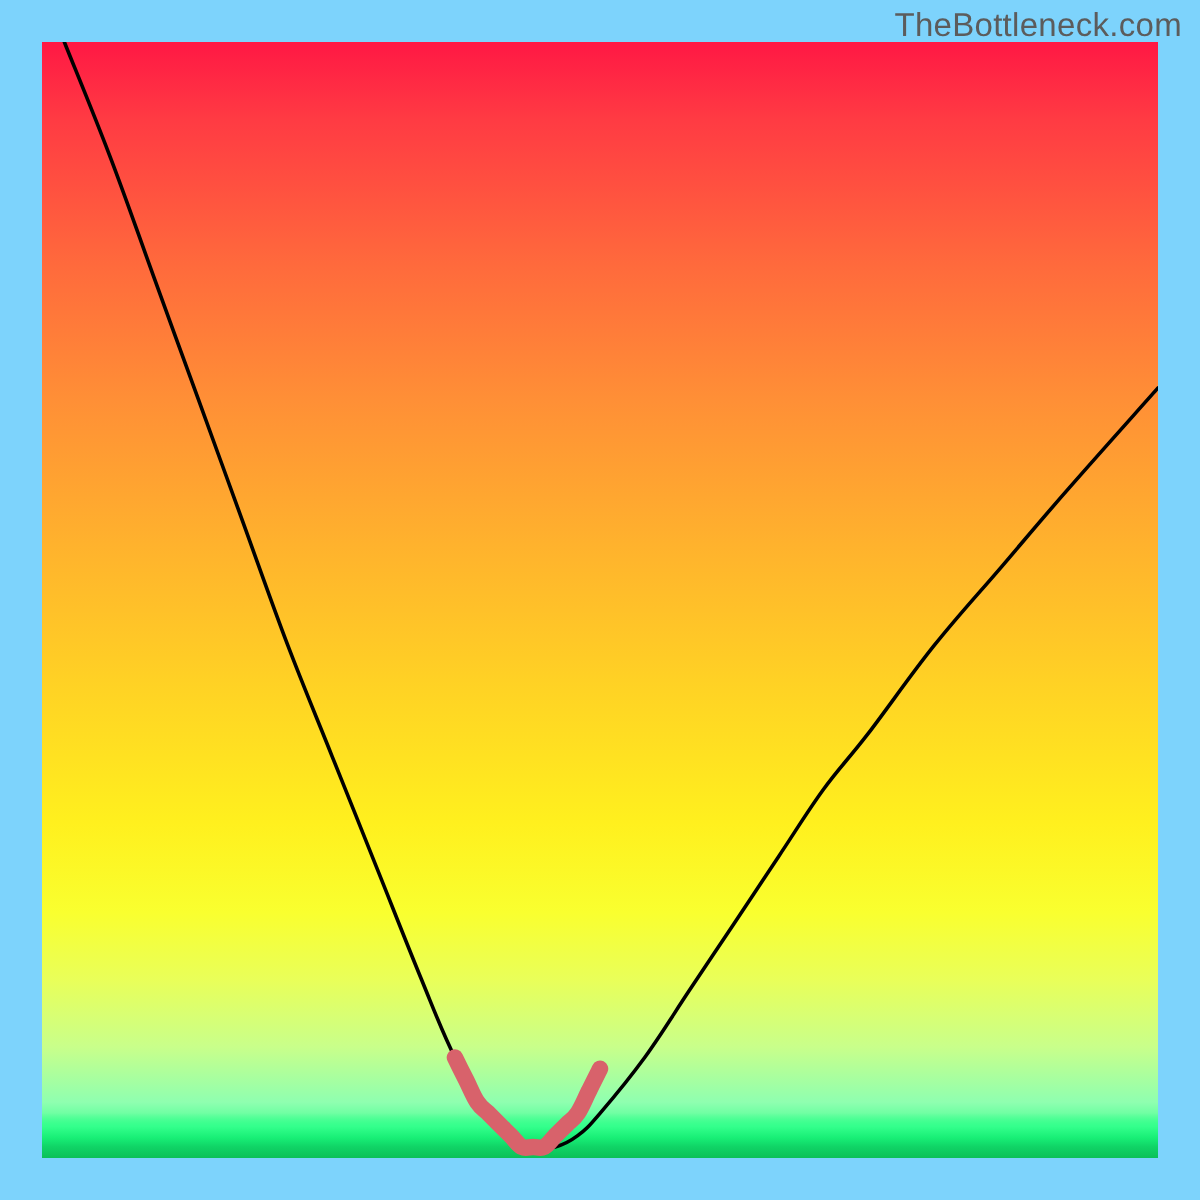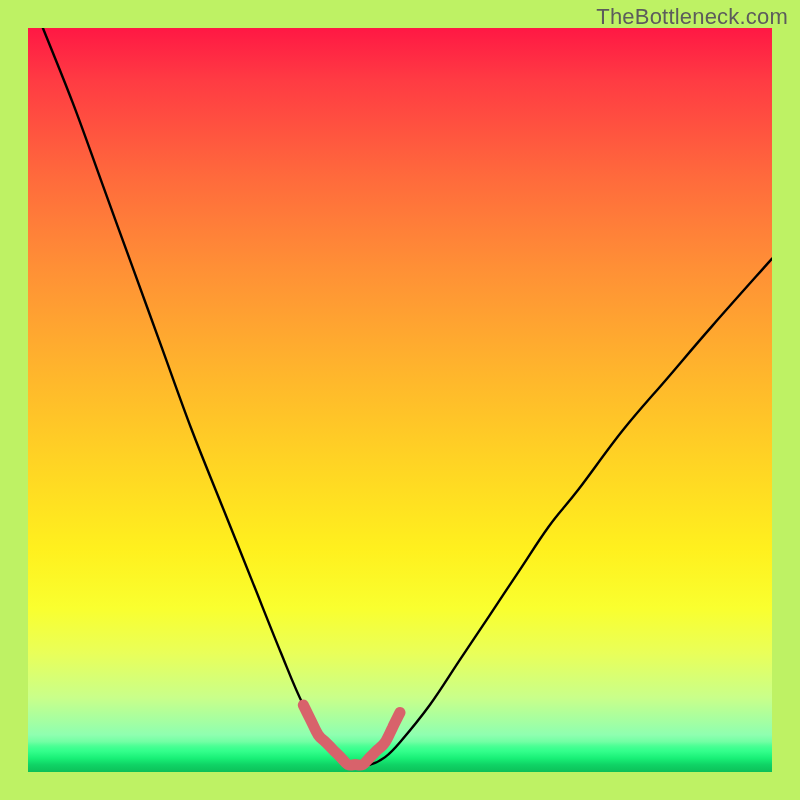--- a/index.html
+++ b/index.html
@@ -8,21 +8,21 @@
     width: 800px;
     height: 800px;
     background: #000000;
     overflow: hidden;
     font-family: Arial, Helvetica, sans-serif;
   }
   .frame {
     position: relative;
     width: 800px;
     height: 800px;
-    background: #bef264;
+    background: #7dd3fc;
   }
   .watermark {
     position: absolute;
     top: 4px;
     right: 12px;
     color: #5c5c5c;
     font-size: 22px;
     font-weight: 400;
     letter-spacing: 0.2px;
     z-index: 50;

